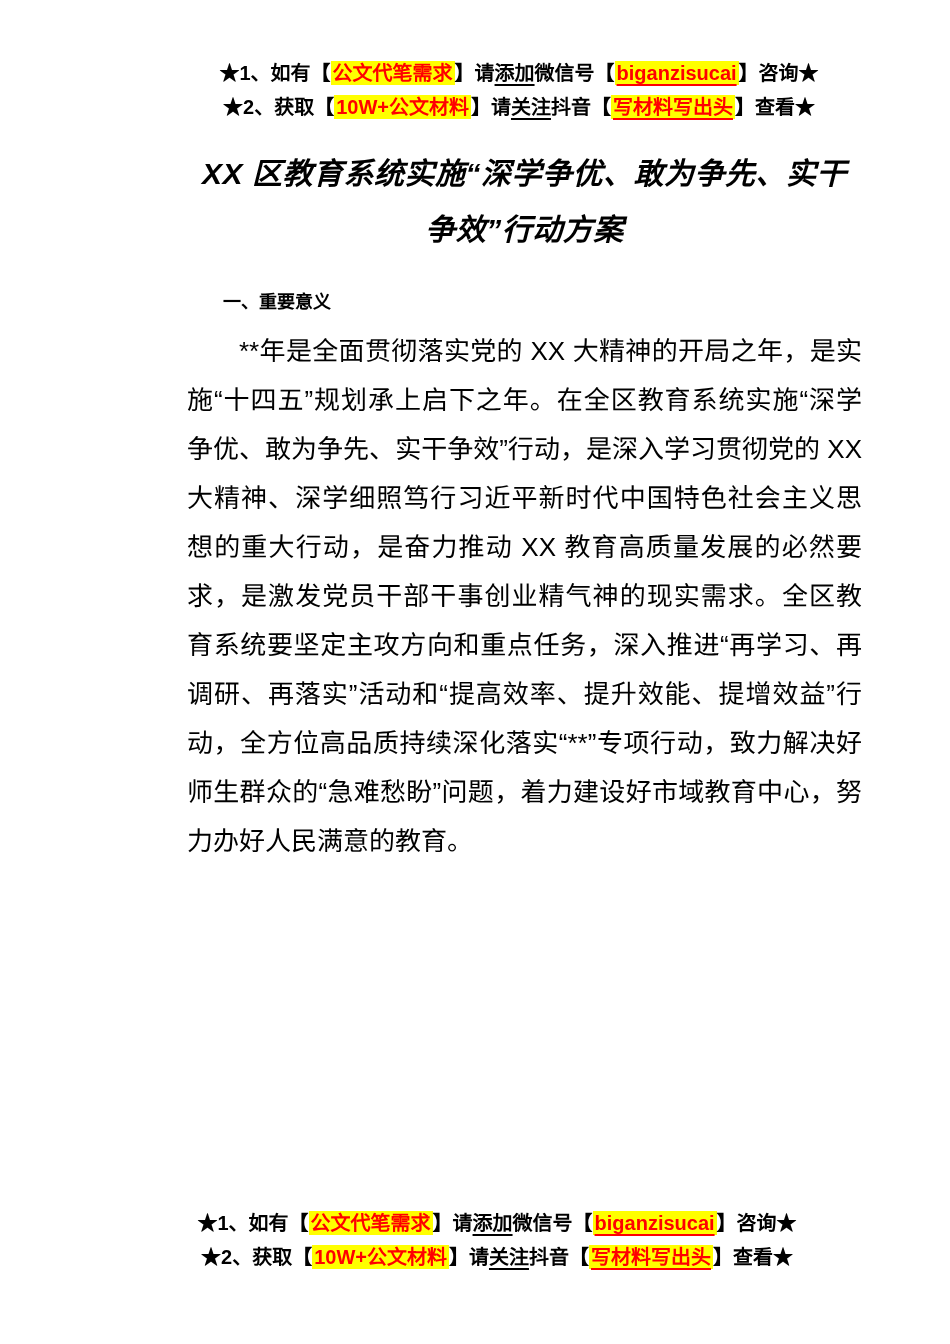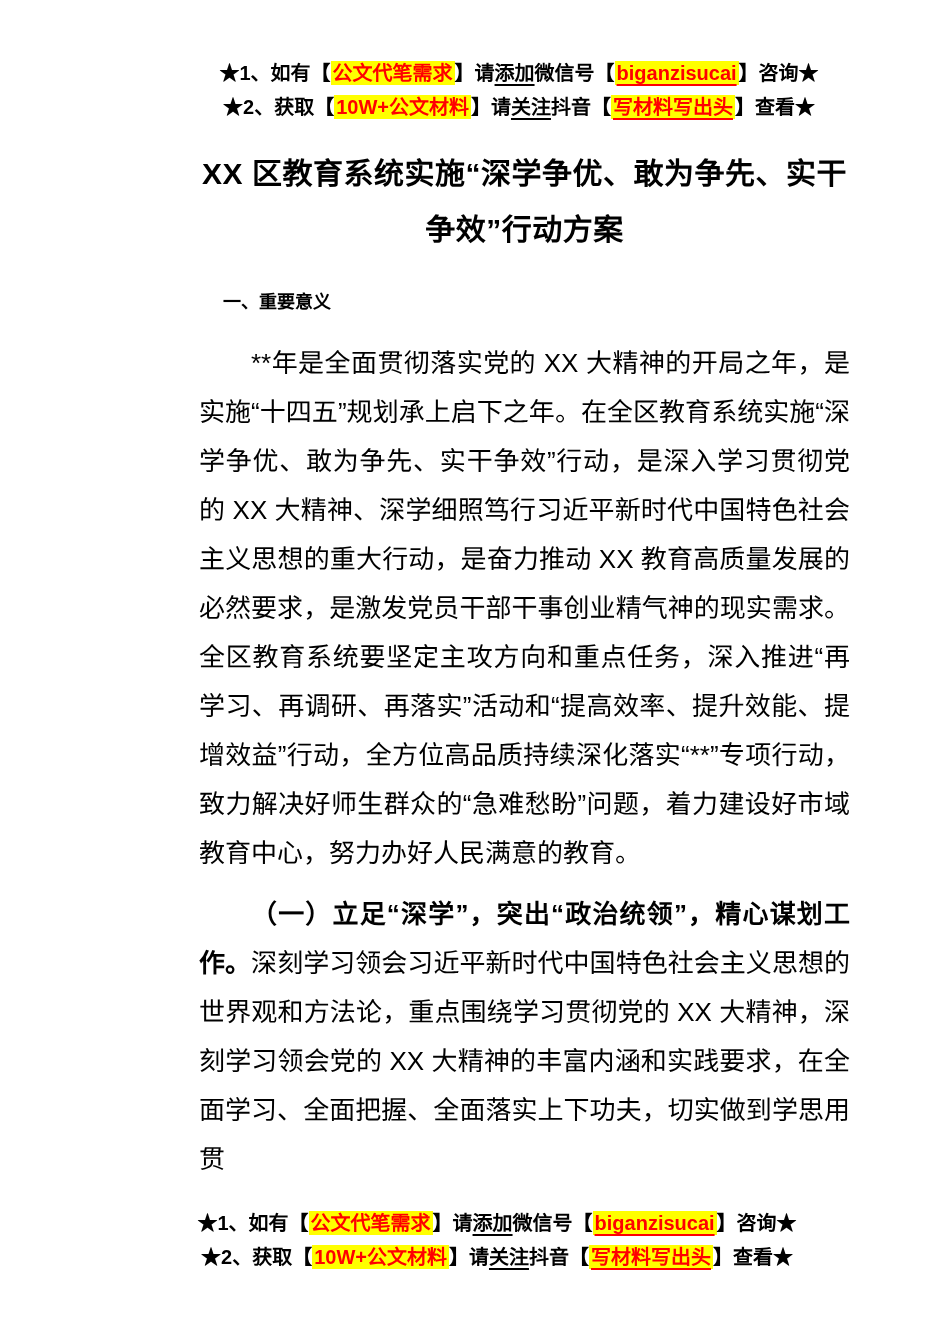--- a/index.html
+++ b/index.html
@@ -45,31 +45,32 @@
   .content {
     padding: 0 132px 0 143px;
   }
   .doc-title {
     margin: 22px 0 0 0;
     font-size: 30px;
     line-height: 56px;
     font-weight: bold;
     text-align: center;
     letter-spacing: 0.5px;
+    font-style: italic;
   }
   .sec-heading {
     margin: 20px 0 0 0;
     font-size: 18px;
     line-height: 49px;
     font-weight: bold;
     text-indent: 2em;
   }
   .sec-heading-2 { margin-top: 10px; }
   .body-para {
-    margin: 12px;
+    margin: 0;
     font-size: 26px;
     line-height: 49px;
     text-align: justify;
     text-indent: 2em;
     word-break: break-word;
   }
   .bold-lead { font-weight: bold; }
 </style>
 </head>
 <body>
@@ -82,21 +83,20 @@
   </div>
 
   <div class="content">
     <h1 class="doc-title">XX 区教育系统实施“深学争优、敢为争先、实干争效”行动方案</h1>
 
     <h2 class="sec-heading">一、重要意义</h2>
 
     <p class="body-para"><span>**年是全面贯彻落实党的 XX 大精神的开局之年，是实施“十四五”规划承上启下之年。在全区教育系统实施“深学争优、敢为争先、实干争效”行动，是深入学习贯彻党的 XX 大精神、深学细照笃行习近平新时代中国特色社会主义思想的重大行动，是奋力推动 XX 教育高质量发展的必然要求，是激发党员干部干事创业精气神的现实需求。全区教育系统要坚定主攻方向和重点任务，深入推进“再学习、再调研、再落实”活动和“提高效率、提升效能、提增效益”行动，全方位高品质持续深化落实“**”专项行动，致力解决好师生群众的“急难愁盼”问题，着力建设好市域教育中心，努力办好人民满意的教育。</span></p>
 
 
-    <p class="body-para"><span class="bold-lead">（一）立足“深学”，突出“政治统领”，精心谋划工作。</span><span>深刻学习领会习近平新时代中国特色社会主义思想的世界观和方法论，重点围绕学习贯彻党的 XX 大精神，深刻学习领会党的 XX 大精神的丰富内涵和实践要求，在全面学习、全面把握、全面落实上下功夫，切实做到学思用贯</span></p>
   </div>
 
   <div class="promo promo-bottom">
     <div class="promo-line"><span>★1、如有【</span><span class="hl">公文代笔需求</span><span>】请</span><span class="ul">添加</span><span>微信号【</span><span class="hl ul">biganzisucai</span><span>】咨询★</span></div>
     <div class="promo-line"><span>★2、获取【</span><span class="hl">10W+公文材料</span><span>】请</span><span class="ul">关注</span><span>抖音【</span><span class="hl ul">写材料写出头</span><span>】查看★</span></div>
   </div>
 
 </div>
 
 </body></html>

